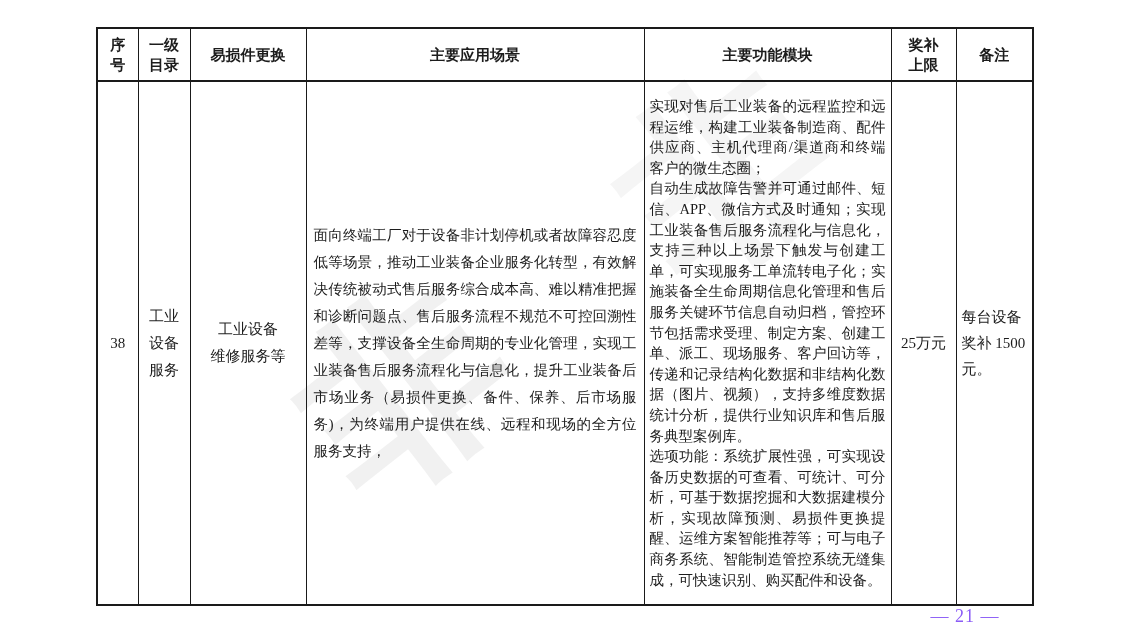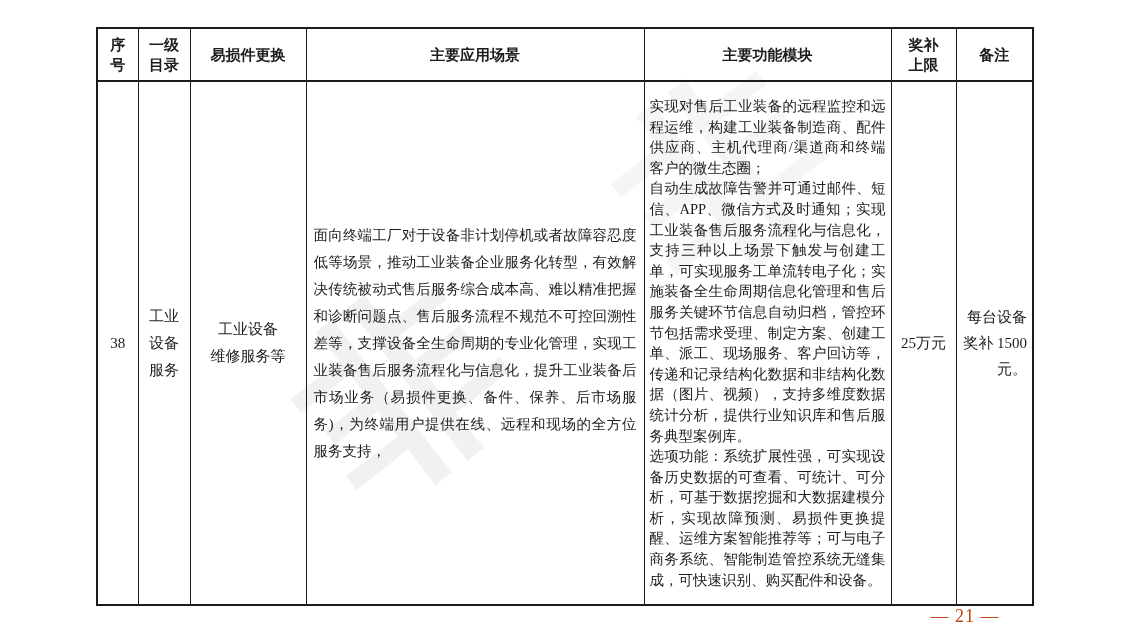--- a/index.html
+++ b/index.html
@@ -77,34 +77,34 @@
   }
   td.c-modules p {
     font-size: 14.5px;
     line-height: 20.6px;
     text-align: justify;
     text-justify: inter-ideograph;
   }
   td.c-remark {
     font-size: 15px;
     line-height: 26px;
-    text-align: right;
+    text-align: left;
     vertical-align: middle;
     padding: 2px 5px;
     margin-left: 26px;
   }
   
   .footer {
     position: absolute;
     left: 912px; top: 606px;
     width: 106px;
     text-align: center;
     font-size: 18px;
     letter-spacing: 1px;
-    color: #c2410c;
+    color: #8b5cf6;
     z-index: 1;
   }
 </style>
 </head>
 <body>
 
 <div class="page">
 
   <div class="watermark">
     <span class="wm wm1">非</span>

